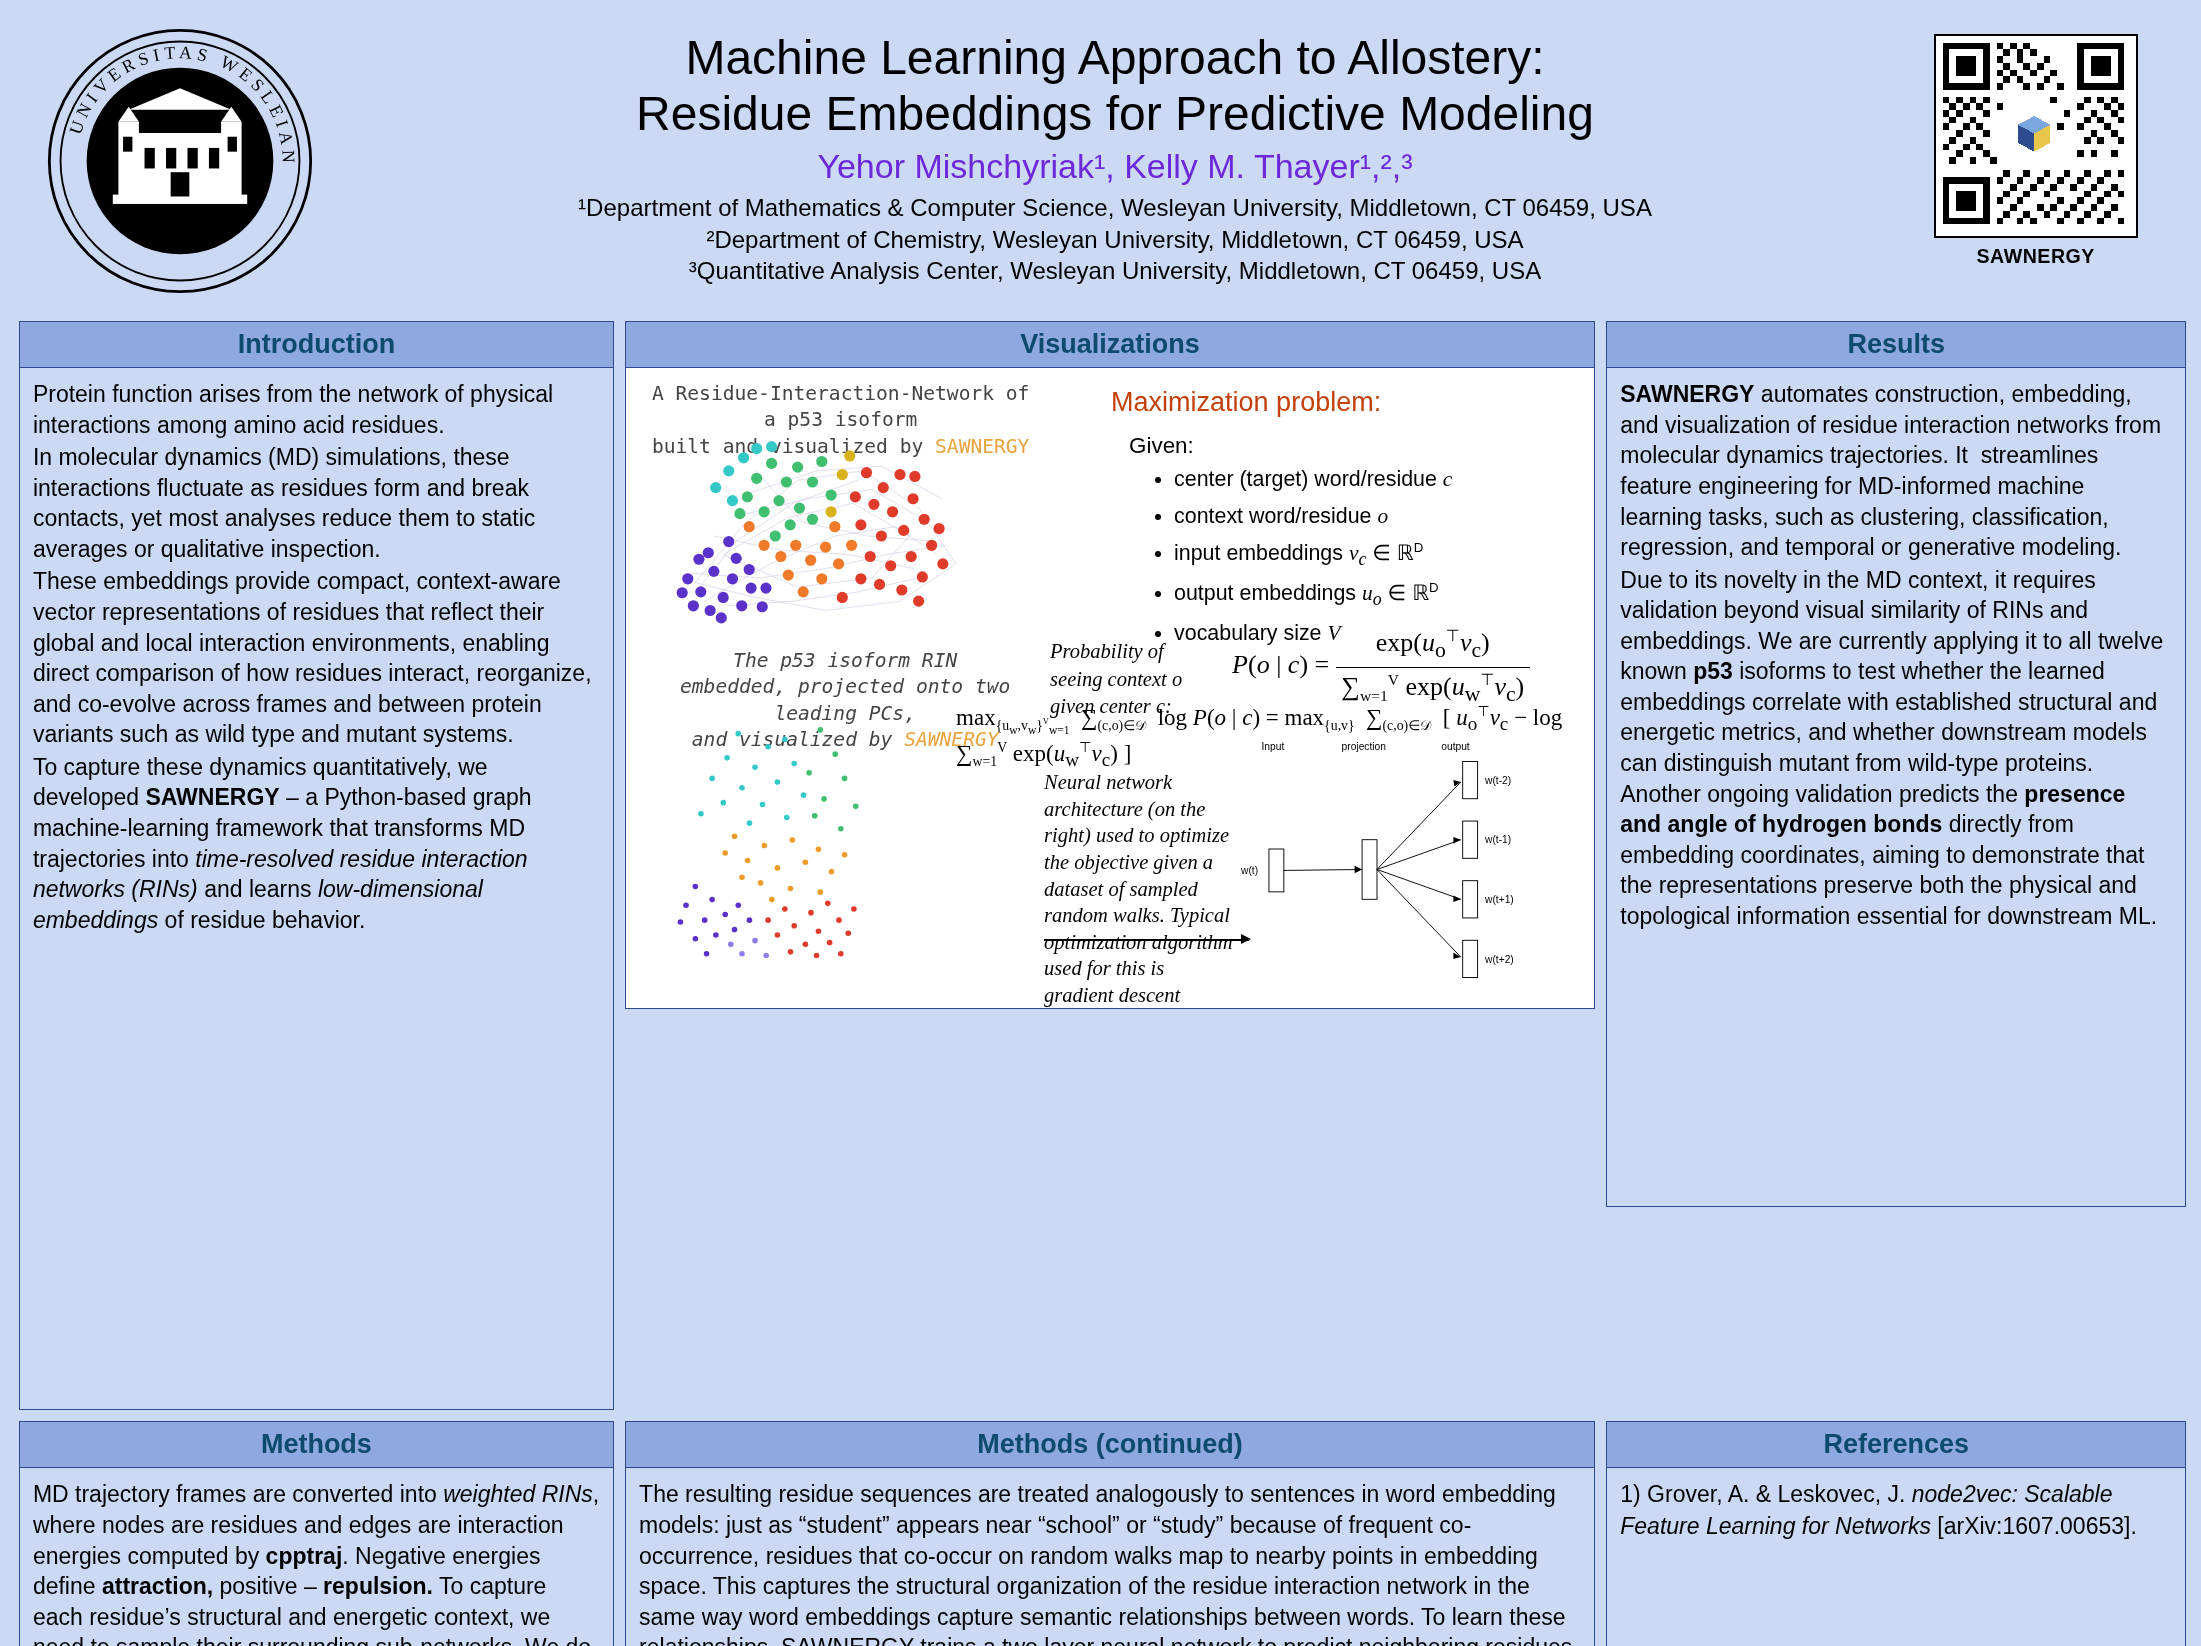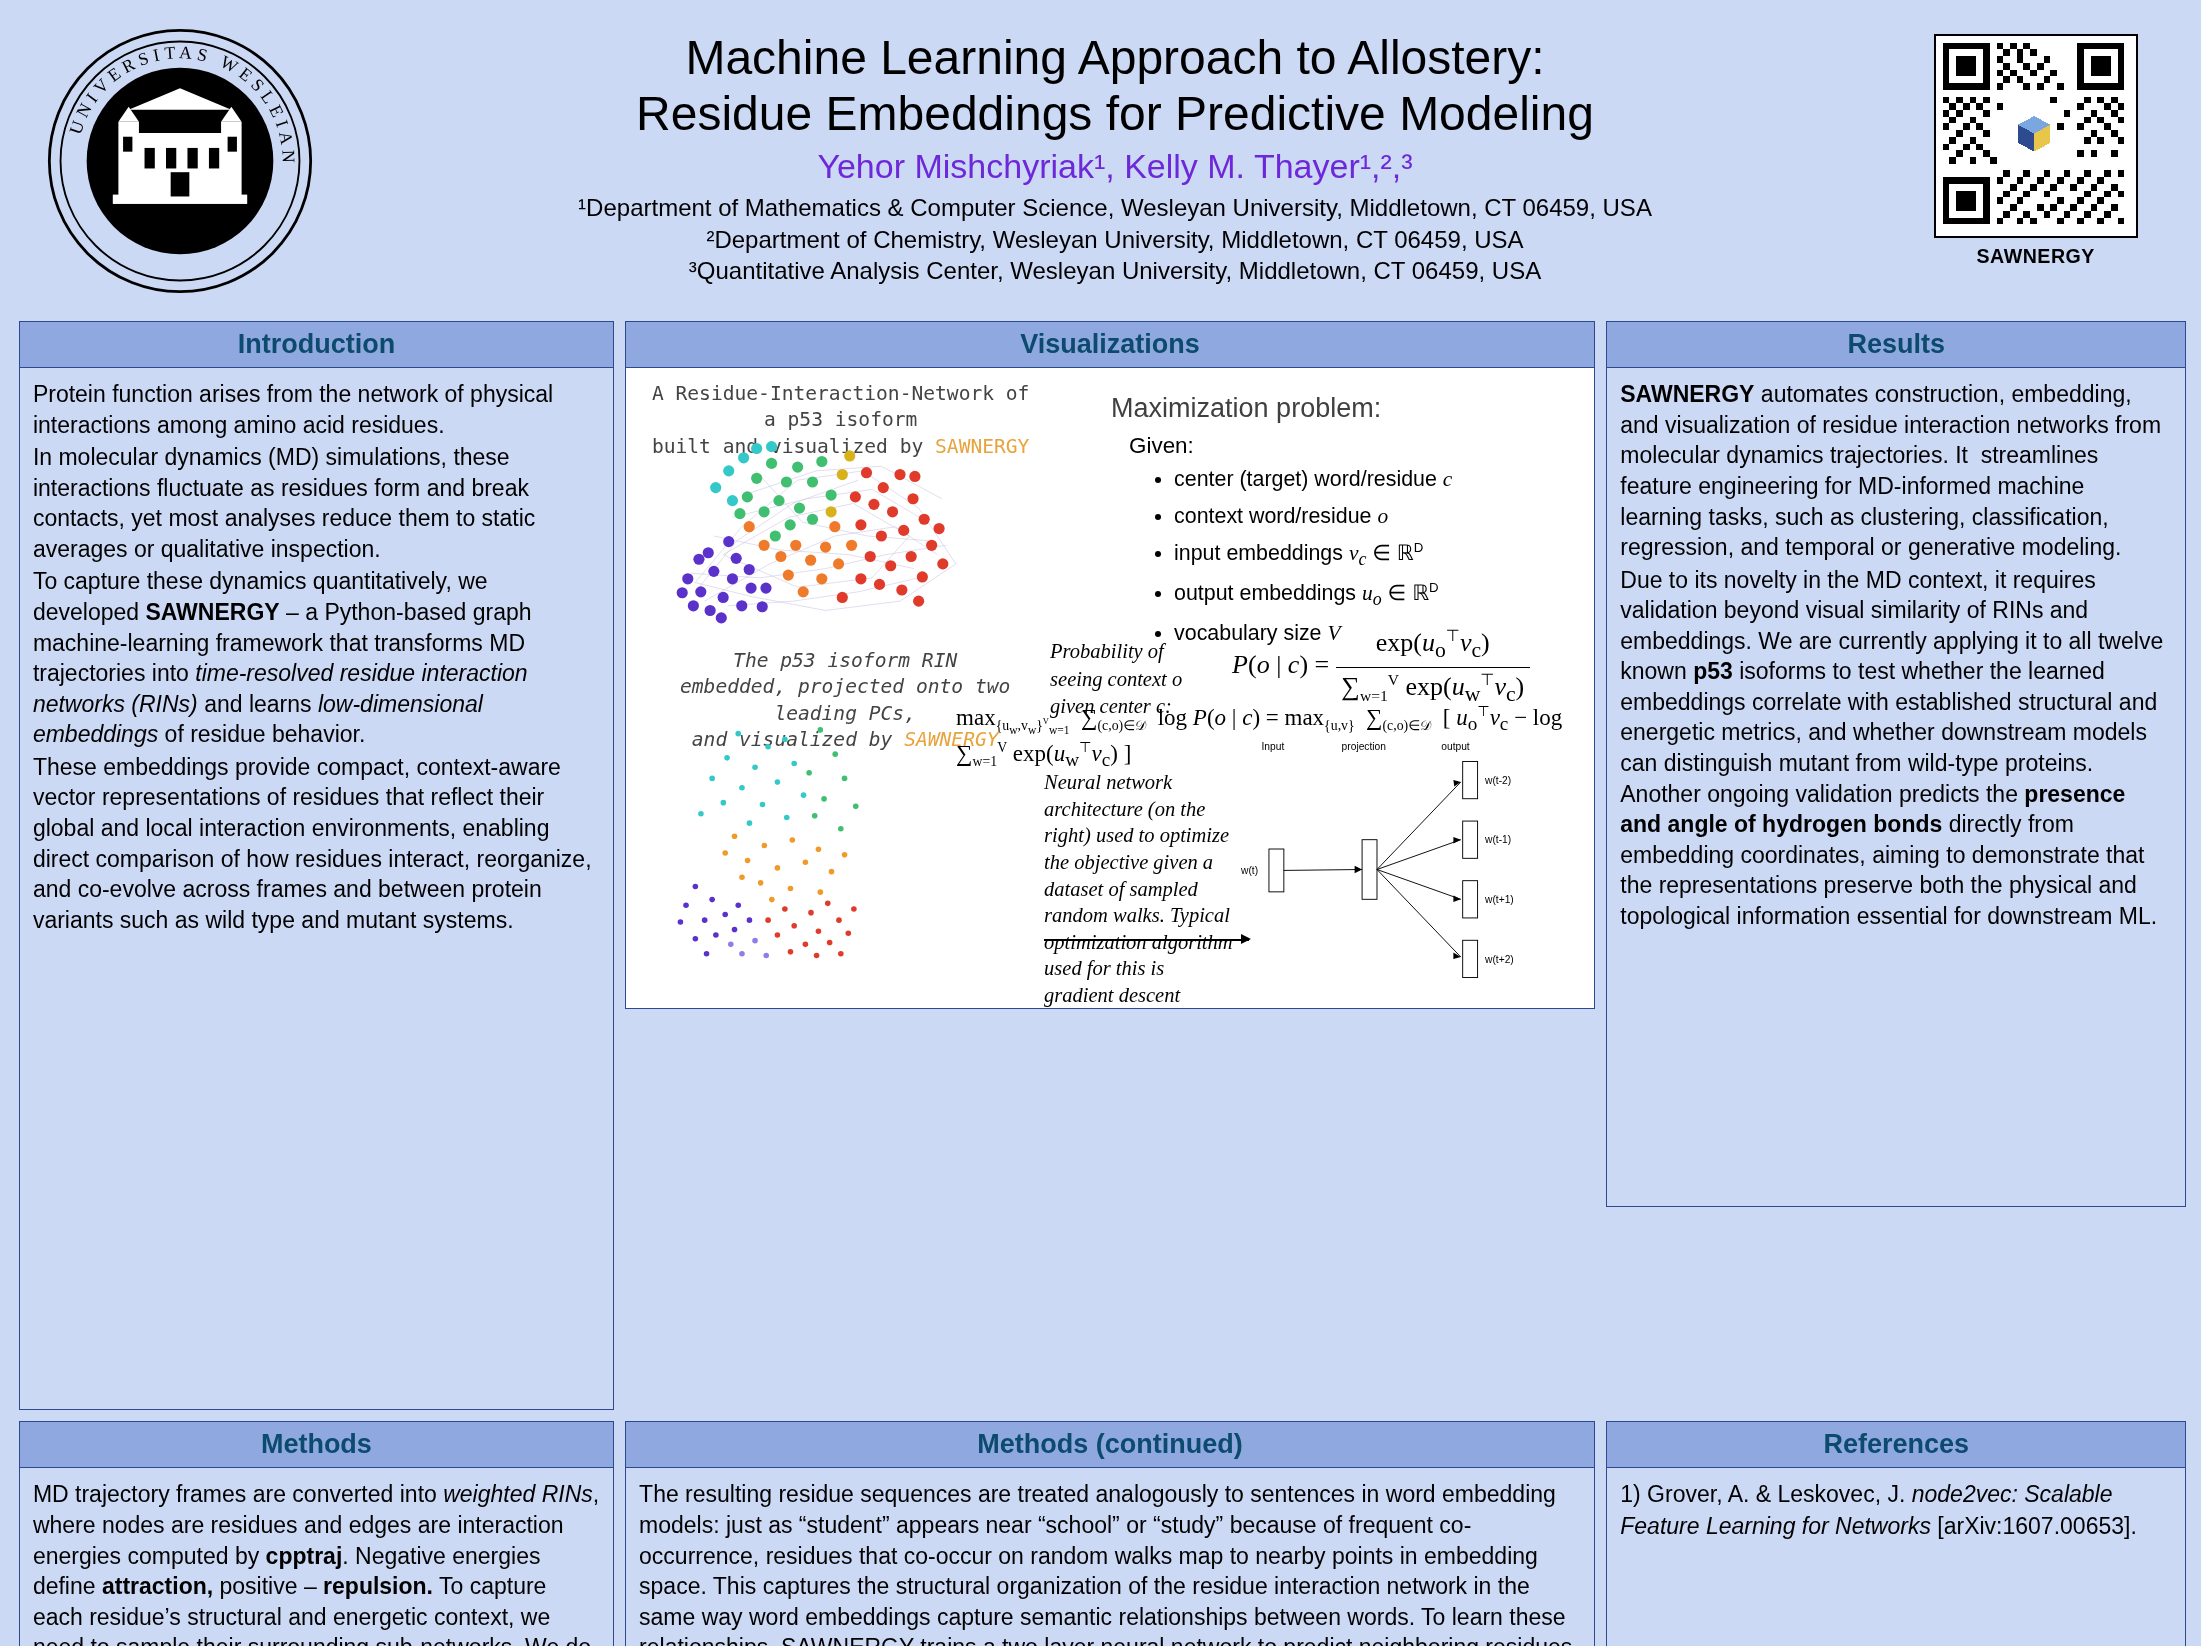--- a/index.html
+++ b/index.html
@@ -145,23 +145,23 @@
     font-family: "DejaVu Sans Mono", monospace;
     font-size: 19.6px;
     color: #444;
     text-align: center;
     line-height: 1.35;
   }
   .vis-caption .brand { color: #e8a33d; }
 
   .maxprob-title {
     position: absolute;
-    left: 485px; top: 23px;
+    left: 485px; top: 17px;
     font-size: 27px;
-    color: #404040;
+    color: #c2410c;
   }
   .given {
     position: absolute;
     left: 503px; top: 63px;
     font-size: 22.4px;
   }
   ul.bullets {
     position: absolute;
     left: 522px; top: 93px;
     margin: 0; padding-left: 26px;
@@ -437,22 +437,22 @@
     </div>
   </div>
 
   <div class="grid">
 
     <div class="panel col-intro">
       <div class="bar">Introduction</div>
       <div class="body">
         <p>Protein function arises from the network of physical interactions among amino acid residues.</p>
         <p>In molecular dynamics (MD) simulations, these interactions fluctuate as residues form and break contacts, yet most analyses reduce them to static averages or qualitative inspection.</p>
+        <p>These embeddings provide compact, context-aware vector representations of residues that reflect their global and local interaction environments, enabling direct comparison of how residues interact, reorganize, and co-evolve across frames and between protein variants such as wild type and mutant systems.</p>
         <p>To capture these dynamics quantitatively, we developed <b>SAWNERGY</b> – a Python-based graph machine-learning framework that transforms MD trajectories into <i>time-resolved residue interaction networks (RINs)</i> and learns <i>low-dimensional embeddings</i> of residue behavior.</p>
-        <p>These embeddings provide compact, context-aware vector representations of residues that reflect their global and local interaction environments, enabling direct comparison of how residues interact, reorganize, and co-evolve across frames and between protein variants such as wild type and mutant systems.</p>
       </div>
     </div>
 
     <div class="panel col-vis">
       <div class="bar">Visualizations</div>
       <div class="body white">
         <div class="vis-wrap">
 
           <div class="vis-caption cap-top">
             A Residue-Interaction-Network of a p53 isoform<br>built and visualized by <span class="brand">SAWNERGY</span>

